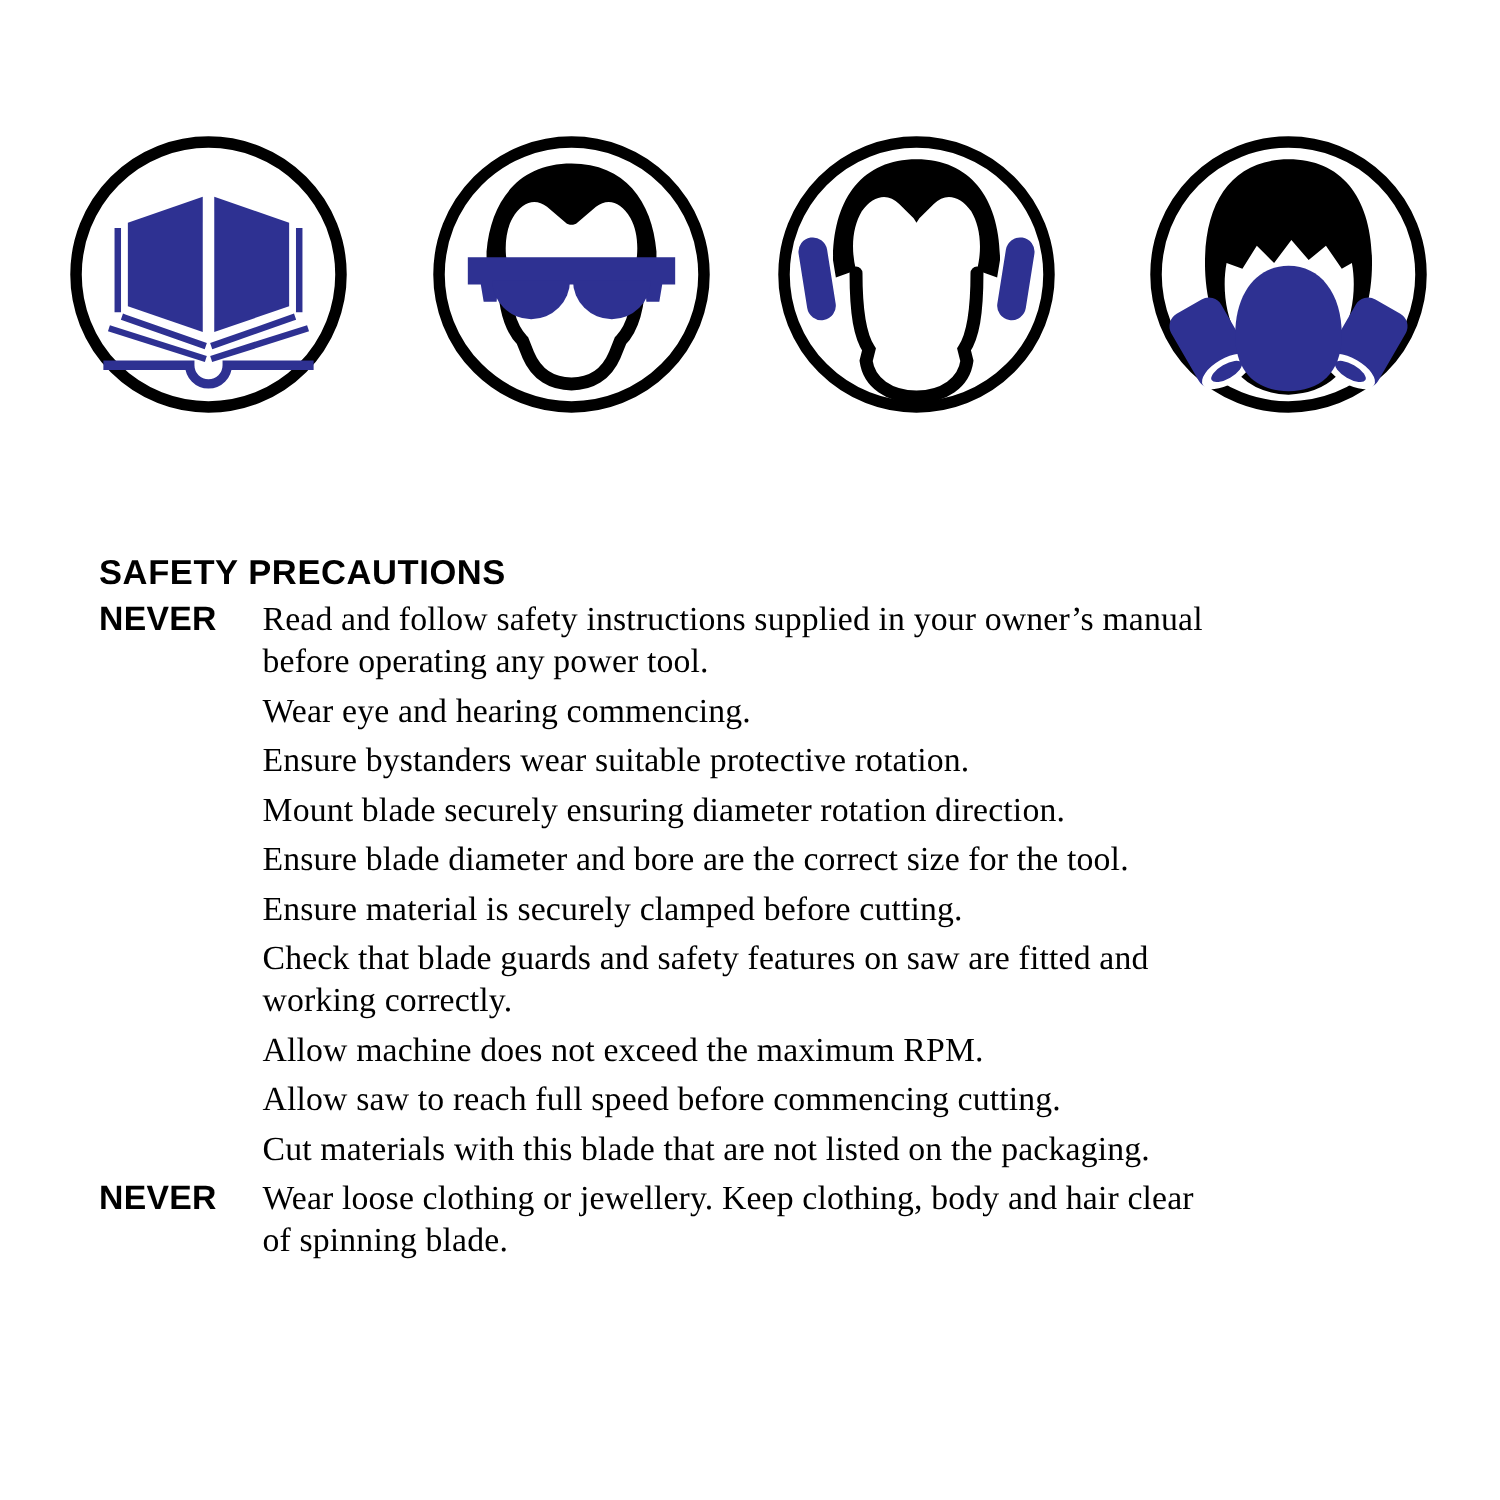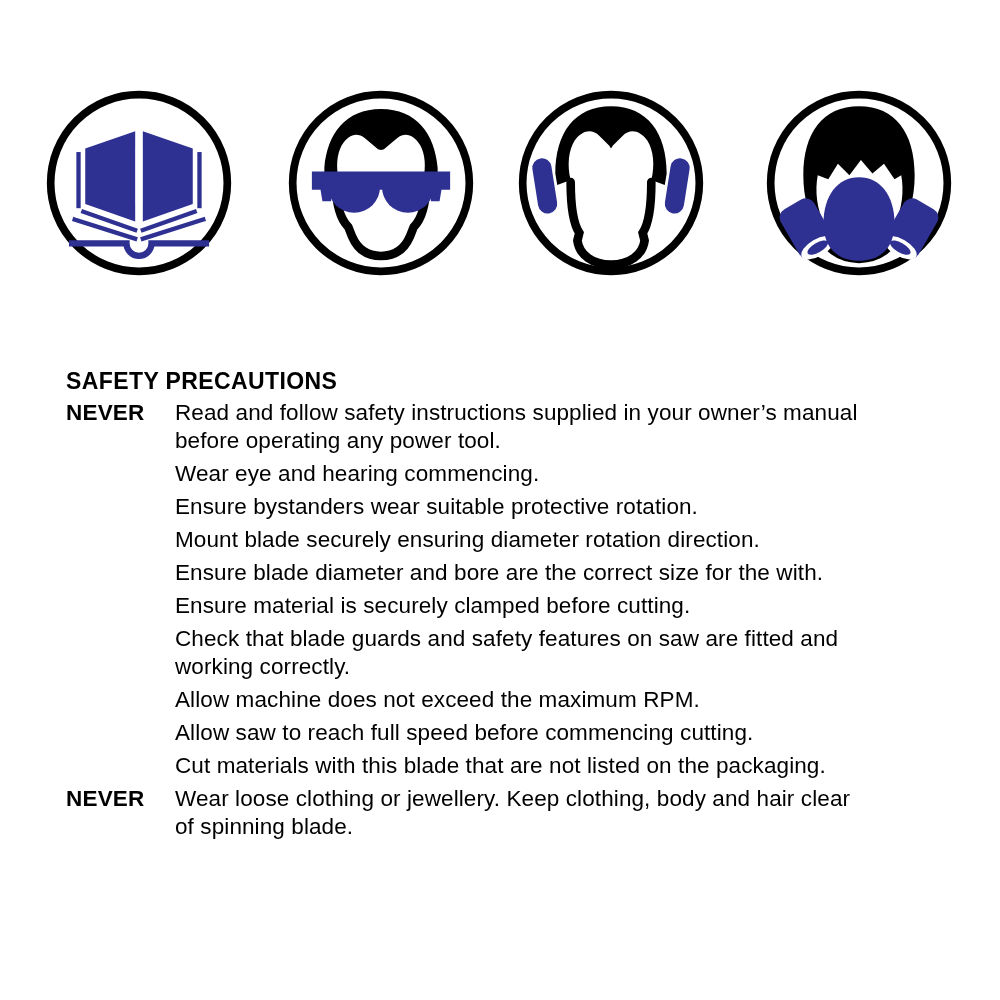--- a/index.html
+++ b/index.html
@@ -57,20 +57,21 @@
     font-size: 22.5px;
     font-weight: bold;
     line-height: 28px;
     letter-spacing: 0.2px;
   }
   .text {
     font-size: 22.5px;
     line-height: 28px;
     white-space: pre-line;
     letter-spacing: 0.1px;
+    font-family: Liberation Serif, serif;
   }
 </style>
 </head>
 <body>
 
 <div class="page">
 
   <div class="icon-row">
 
     <div class="icon icon-1">
@@ -147,21 +148,21 @@
         <div class="row">
           <div class="label"></div>
           <div class="text">Ensure bystanders wear suitable protective rotation.</div>
         </div>
         <div class="row">
           <div class="label"></div>
           <div class="text">Mount blade securely ensuring diameter rotation direction.</div>
         </div>
         <div class="row">
           <div class="label"></div>
-          <div class="text">Ensure blade diameter and bore are the correct size for the with.</div>
+          <div class="text">Ensure blade diameter and bore are the correct size for the tool.</div>
         </div>
         <div class="row">
           <div class="label"></div>
           <div class="text">Ensure material is securely clamped before cutting.</div>
         </div>
         <div class="row">
           <div class="label"></div>
           <div class="text">Check that blade guards and safety features on saw are fitted and
 working correctly.</div>
         </div>

